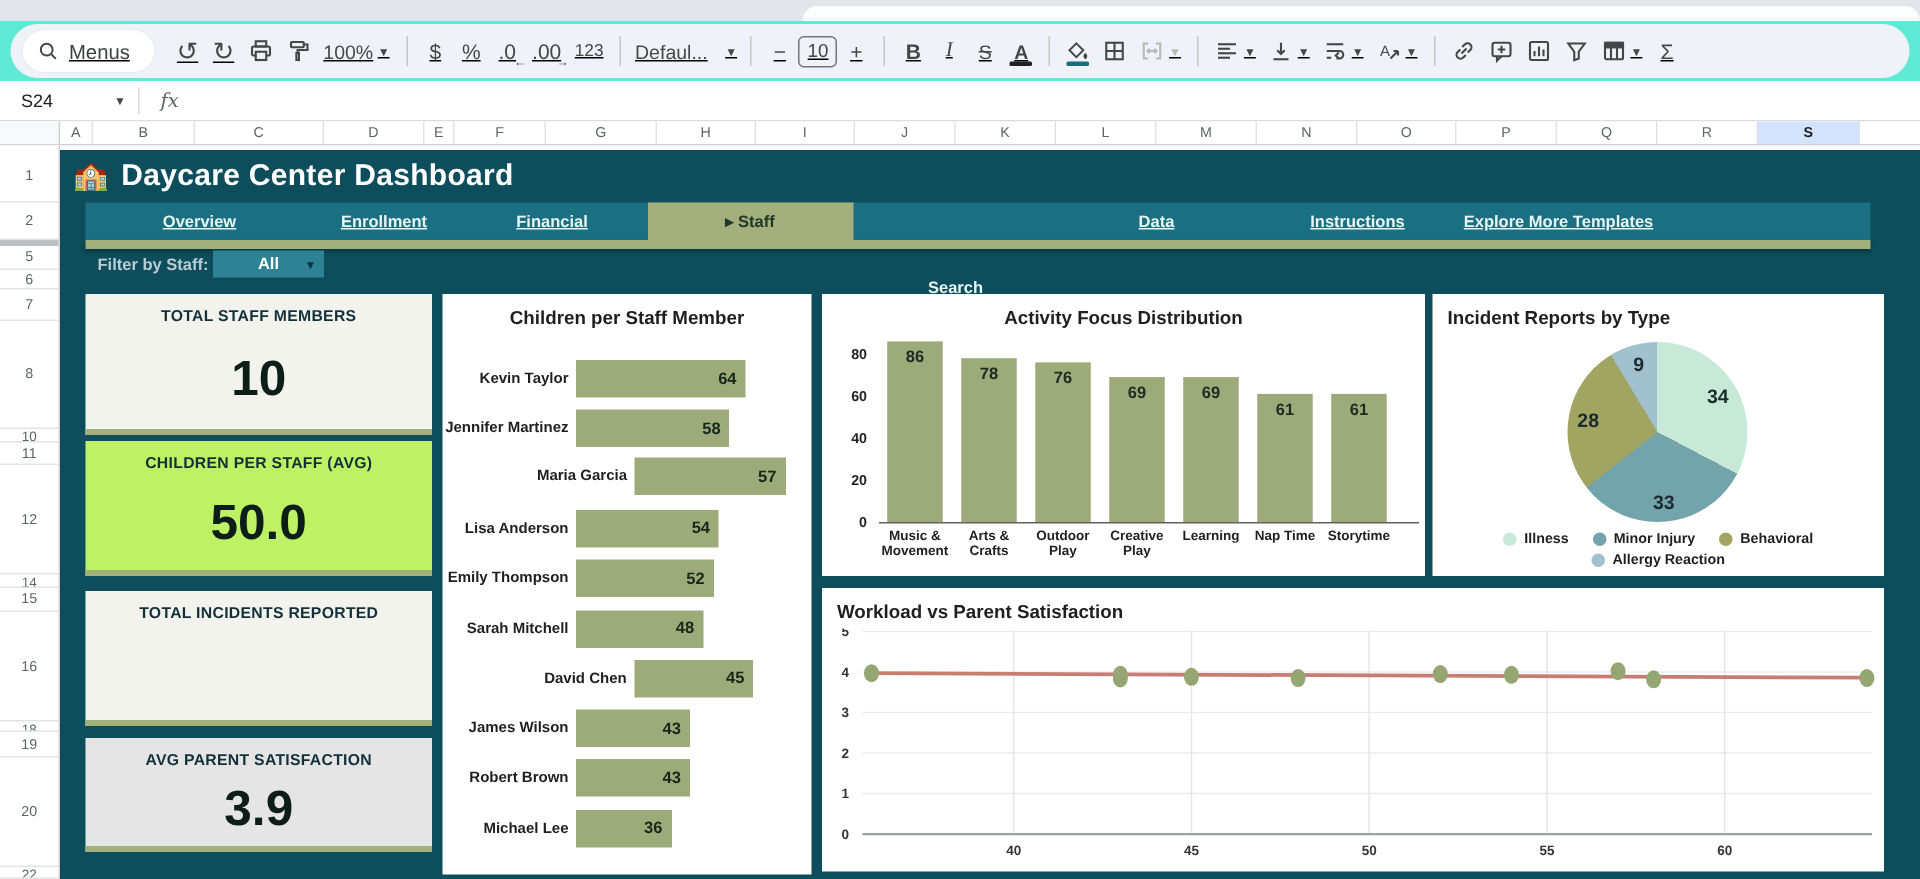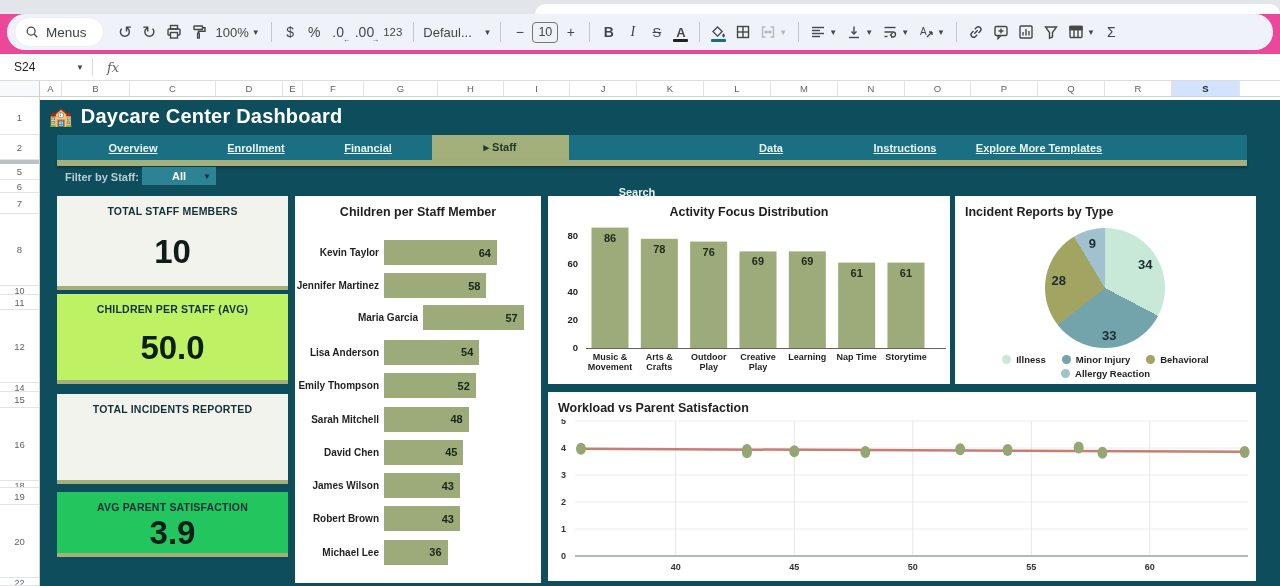--- a/index.html
+++ b/index.html
@@ -3,21 +3,21 @@
 <meta charset="utf-8">
 <style>
   * { box-sizing: border-box; margin: 0; padding: 0; }
   body { width:1280px; height:586px; font-family:"Liberation Sans", sans-serif; background:#fff; overflow:hidden; position:relative; }
 
   
   .top-strip { height:14px; background:#e2e6ea; position:relative; }
   .top-strip .tab-curve { position:absolute; left:535px; right:0; top:4px; height:10px; background:#fbfdfe; border-radius:12px 12px 0 0; }
 
   
-  .toolbar-wrap { height:40px; background:#ec4899; display:flex; align-items:flex-start; }
+  .toolbar-wrap { height:40px; background:#5eead4; display:flex; align-items:center;text-decoration:underline; }
   .toolbar { height:36px; background:#eff3f9; border-radius:20px; margin:0 7px; flex:1; display:flex; align-items:center; padding:0 8px; gap:1px; color:#444746; font-size:13px; white-space:nowrap; }
   .tb-btn { height:26px; min-width:23px; display:flex; align-items:center; justify-content:center; border-radius:4px; padding:0 4px; color:#444746; position:relative; }
   .tb-btn svg { stroke:#444746; fill:none; stroke-width:1.4; }
   .tb-btn.gray, .tb-btn.gray svg { color:#b6b9b7; stroke:#b6b9b7; }
   .menus { background:#fff; border-radius:16px; height:28px; padding:0 16px 0 10px; display:flex; gap:7px; align-items:center; font-size:13.5px; color:#3c4043; margin-right:10px; box-shadow:0 0 1px rgba(0,0,0,.15); }
   .tb-divider { width:1px; height:20px; background:#c4c7c5; margin:0 6px; flex:none; }
   .caret { font-size:8px; margin-left:3px; color:#444746; }
   .glyph { font-size:14px; }
   .big-glyph { font-size:17px; }
   .dec-arrow { position:absolute; bottom:1px; right:-1px; font-size:8px; }
@@ -349,21 +349,21 @@
           <div class="kpi-label">TOTAL STAFF MEMBERS</div>
           <div class="kpi-value">10</div>
         </div>
         <div class="kpi-card" style="top: 194px; height: 90px; background: #bef264; border-bottom: 4px solid rgb(164, 176, 124);">
           <div class="kpi-label">CHILDREN PER STAFF (AVG)</div>
           <div class="kpi-value">50.0</div>
         </div>
         <div class="kpi-card" style="top: 294px; height: 90px; background: rgb(242, 243, 237); border-bottom: 4px solid rgb(164, 176, 124);">
           <div class="kpi-label">TOTAL INCIDENTS REPORTED</div>
         </div>
-        <div class="kpi-card" style="top: 392px; height: 65px; background: #22c55e; border-bottom: 4px solid rgb(164, 176, 124);">
+        <div class="kpi-card" style="top: 392px; height: 76px; background: #e5e5e5; border-bottom: 4px solid rgb(164, 176, 124);">
           <div class="kpi-label">AVG PARENT SATISFACTION</div>
           <div class="kpi-value">3.9</div>
         </div>
       </div>
 
     <div class="panel" id="hbar-panel" style="left:255px;top:96px;width:246px;height:387px;">
       <div class="panel-title pt-center">Children per Staff Member</div>
       <div id="hbar-body">
           <div class="hbar-row" style="top: 40px; height: 33px;">
             <div class="hbar-label">Kevin Taylor</div>
@@ -394,21 +394,21 @@
             <div class="hbar-bar" style="width: 91.8125px; background: rgb(156, 171, 121);">
               <span class="hbar-val">52</span>
             </div>
           </div>
           <div class="hbar-row" style="top: 206.5px; height: 33px;">
             <div class="hbar-label">Sarah Mitchell</div>
             <div class="hbar-bar" style="width: 84.75px; background: rgb(156, 171, 121);">
               <span class="hbar-val">48</span>
             </div>
           </div>
-          <div class="hbar-row" style="top: 239.8px; height: 33px;">
+          <div class="hbar-row" style="top: 239.8px; height: 33px; justify-content: center;">
             <div class="hbar-label">David Chen</div>
             <div class="hbar-bar" style="width: 79.4531px; background: rgb(156, 171, 121);">
               <span class="hbar-val">45</span>
             </div>
           </div>
           <div class="hbar-row" style="top: 273.1px; height: 33px;">
             <div class="hbar-label">James Wilson</div>
             <div class="hbar-bar" style="width: 75.9219px; background: rgb(156, 171, 121);">
               <span class="hbar-val">43</span>
             </div>

